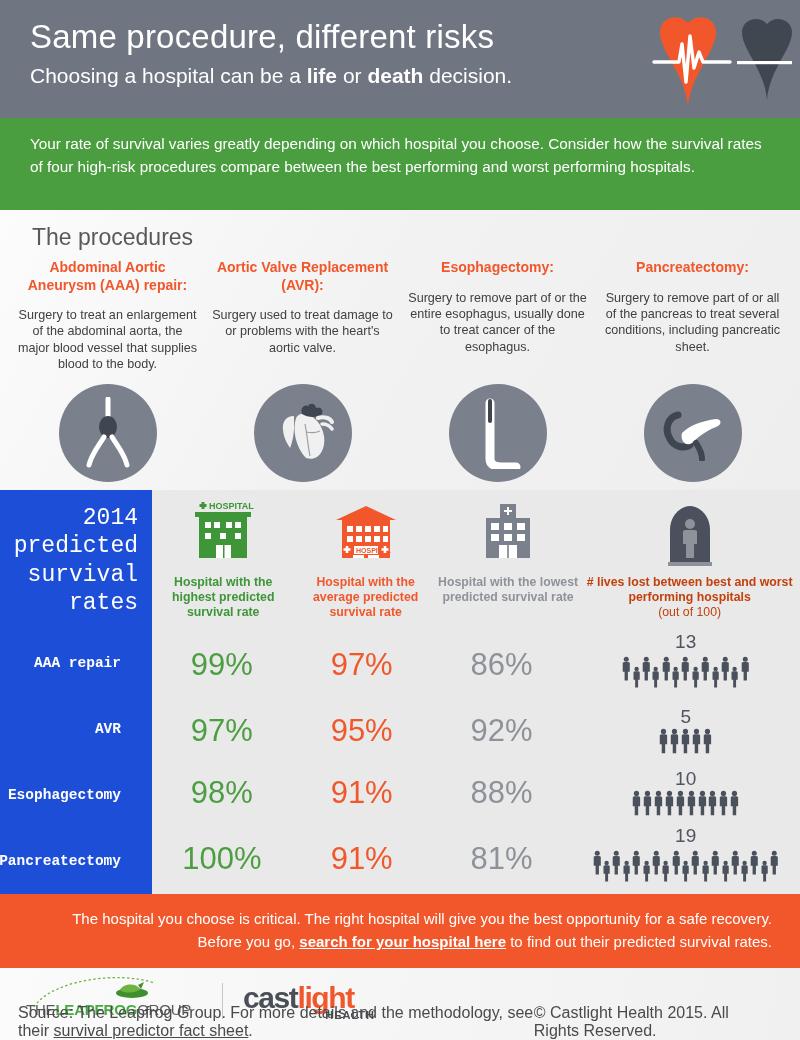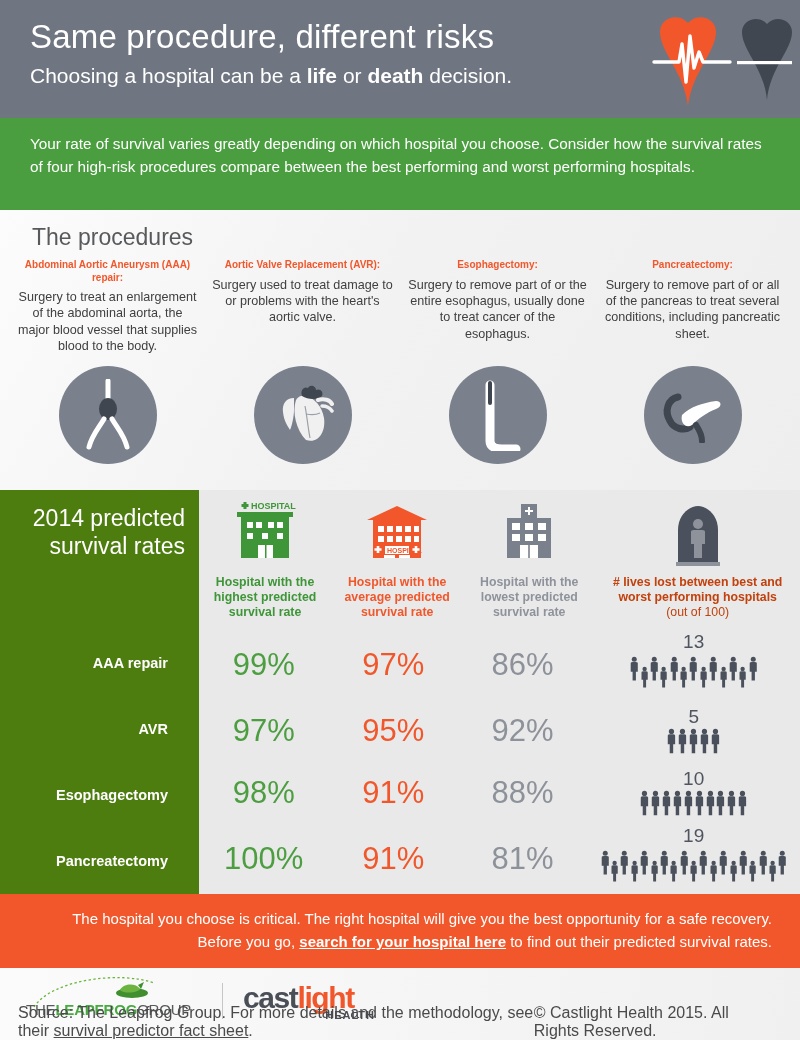--- a/index.html
+++ b/index.html
@@ -57,39 +57,39 @@
     height: 280px;
     position: relative;
   }
   .proc-title {
     font-size: 23px; font-weight: 400; color: #58595b;
     padding-left: 32px; margin-bottom: 8px;
   }
   .proc-row { display: flex; padding: 0 10px; }
   .proc-col { flex: 1; text-align: center; padding: 0 6px; }
   .proc-name {
-    color: #f1572b; font-weight: 700; font-size: 10px;
-    line-height: 1.25; margin-bottom: 5px;
+    color: #f1572b; font-weight: 700; font-size: 14px;
+    line-height: 1.25; margin-bottom: 13px;
   }
   .proc-desc {
     color: #404040; font-size: 12.6px; line-height: 1.3;
   }
   .proc-icons { display: flex; padding: 0 10px; margin-top: 12px; }
   .proc-icon-cell { flex: 1; display: flex; justify-content: center; }
   .circ {
     width: 98px; height: 98px; border-radius: 50%;
     background: #7a818c;
     display: flex; align-items: center; justify-content: center;
   }
 
   
   .table-wrap { display: flex; height: 404px; }
   .tbl-left {
-    width: 199px; background: #4d7c0f;
-    display: flex; flex-direction: column;
+    width: 152px; background: #1d4ed8;
+    display: flex; flex-direction: column; font-family: Liberation Mono, monospace;
   }
   .tbl-left .capt {
     height: 140px; color: #ffffff; font-size: 23px; font-weight: 300;
     text-align: right; padding: 14px 14px 0 0; line-height: 1.23;
   }
   .tbl-left .rowlab {
     flex: 1; display: flex; align-items: center; justify-content: flex-end;
     color: #ffffff; font-size: 14.5px; font-weight: 700;
     padding-right: 31px;
   }

